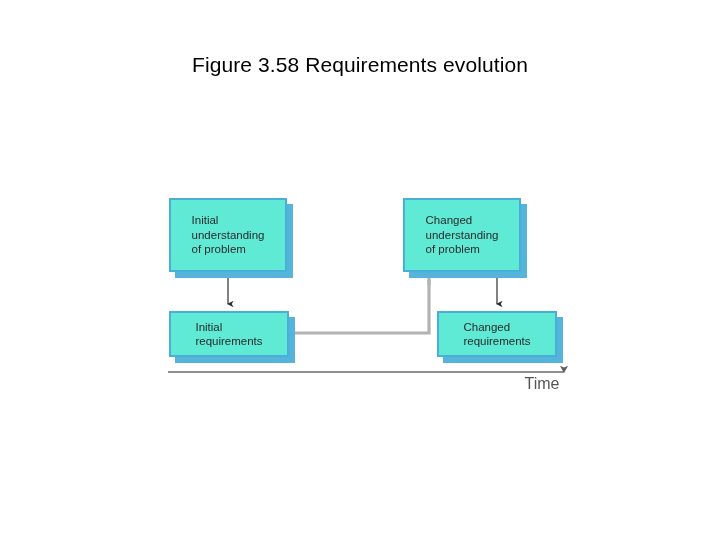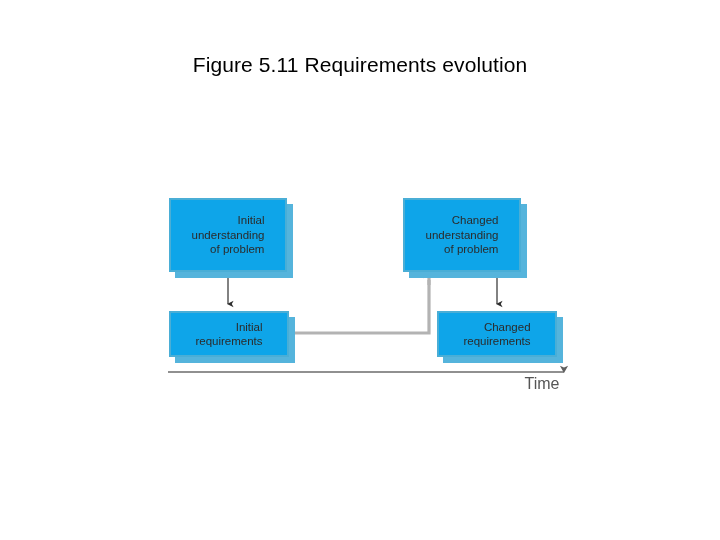--- a/index.html
+++ b/index.html
@@ -51,26 +51,26 @@
     position: absolute;
     left: 0; top: 0;
     width: 420px;
     height: 215px;
   }
 
   
   .node {
     position: absolute;
     box-sizing: border-box;
-    background: #0ea5e9;
+    background: #5eead4;
     border: 2px solid #4aaed6;
     display: flex;
     align-items: center;
     justify-content: center;
-    text-align: right;
+    text-align: left;
     z-index: 3;
   }
   .node .node-label {
     display: block;
     font-family: "Liberation Sans", sans-serif;
     font-size: 11.5px;
     line-height: 14.5px;
     color: #2b2b2b;
     white-space: pre-line;
     padding: 0 3px;
@@ -109,21 +109,21 @@
     line-height: 16px;
     color: #555555;
     z-index: 3;
   }
 </style>
 </head>
 <body>
 
 <div id="slide">
 
-  <div id="figure-title">Figure 5.11 Requirements evolution</div>
+  <div id="figure-title">Figure 3.58 Requirements evolution</div>
 
   <div id="diagram">
 
     <svg id="diagram-svg" viewBox="0 0 420 215">
       <defs>
         <marker id="arrow-down" markerWidth="9" markerHeight="9" refX="4.5" refY="7.2" orient="auto" markerUnits="userSpaceOnUse">
           <path d="M1.2,1.6 L4.5,8.2 L7.8,1.6 L4.5,3.4 Z" fill="#2d2d2d"></path>
         </marker>
         <marker id="arrow-up" markerWidth="9" markerHeight="9" refX="4.5" refY="7.2" orient="auto" markerUnits="userSpaceOnUse">
           <path d="M1.2,1.6 L4.5,8.2 L7.8,1.6 L4.5,3.4 Z" fill="#2d2d2d"></path>

